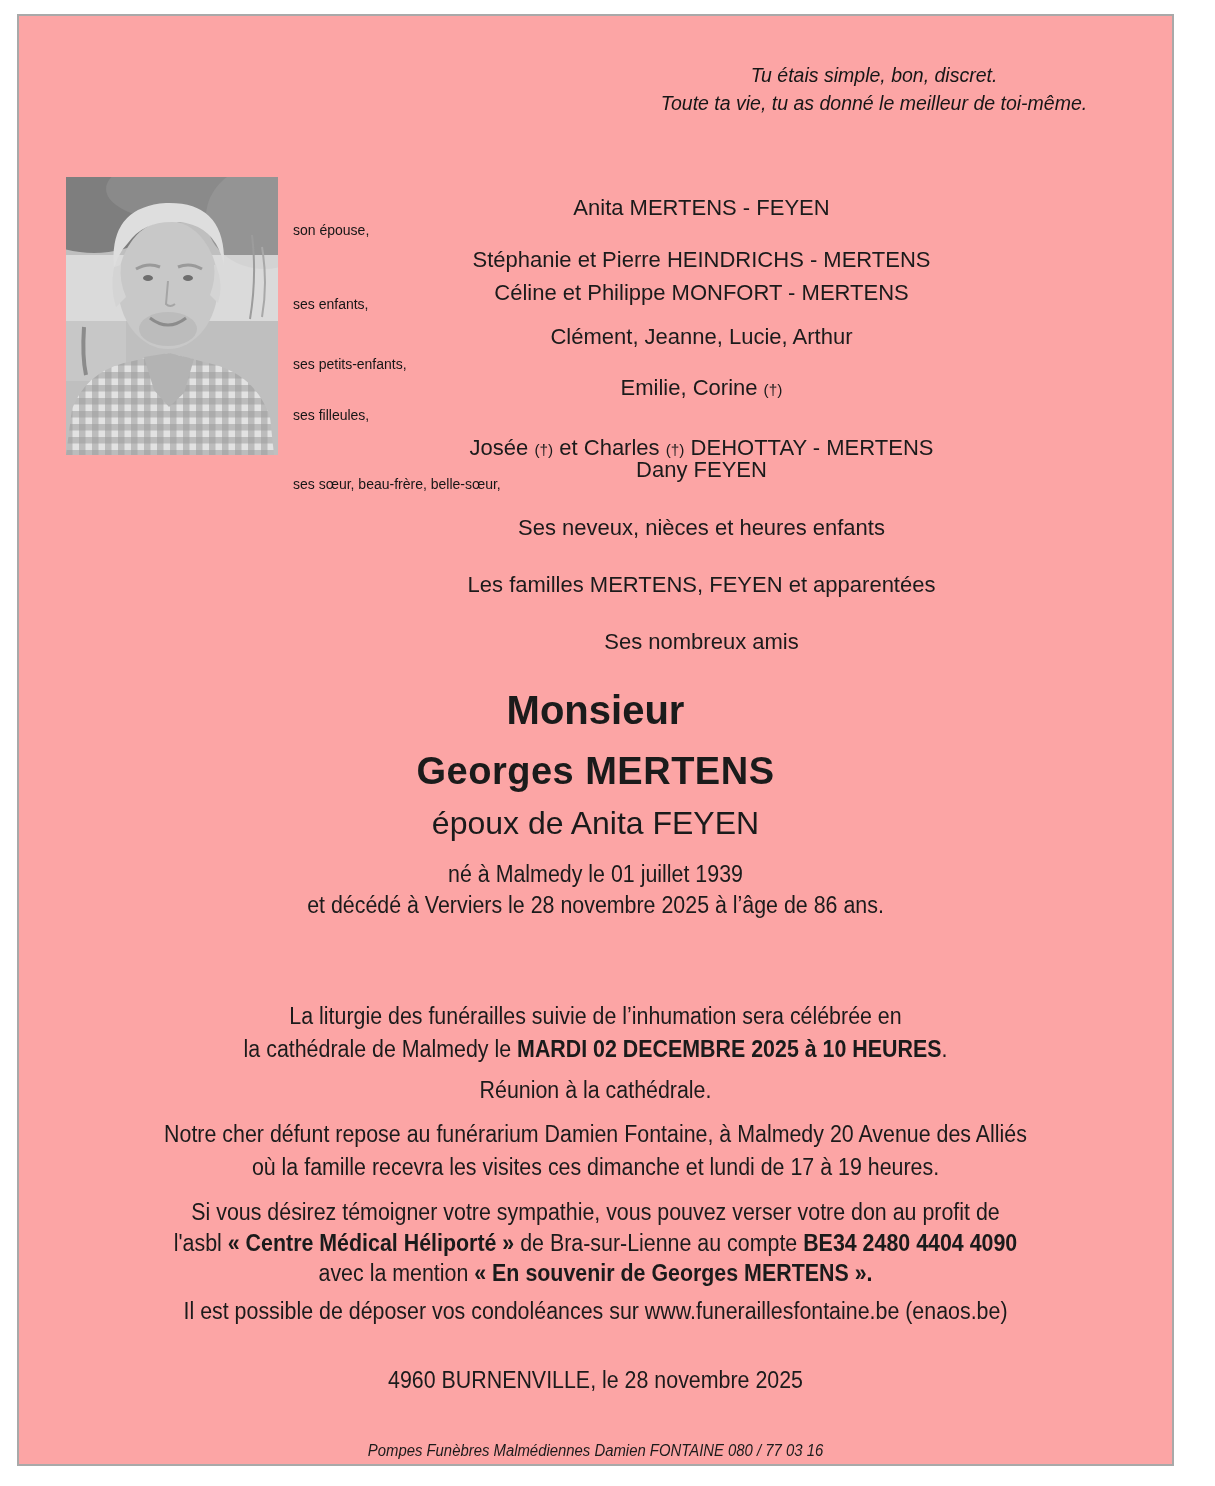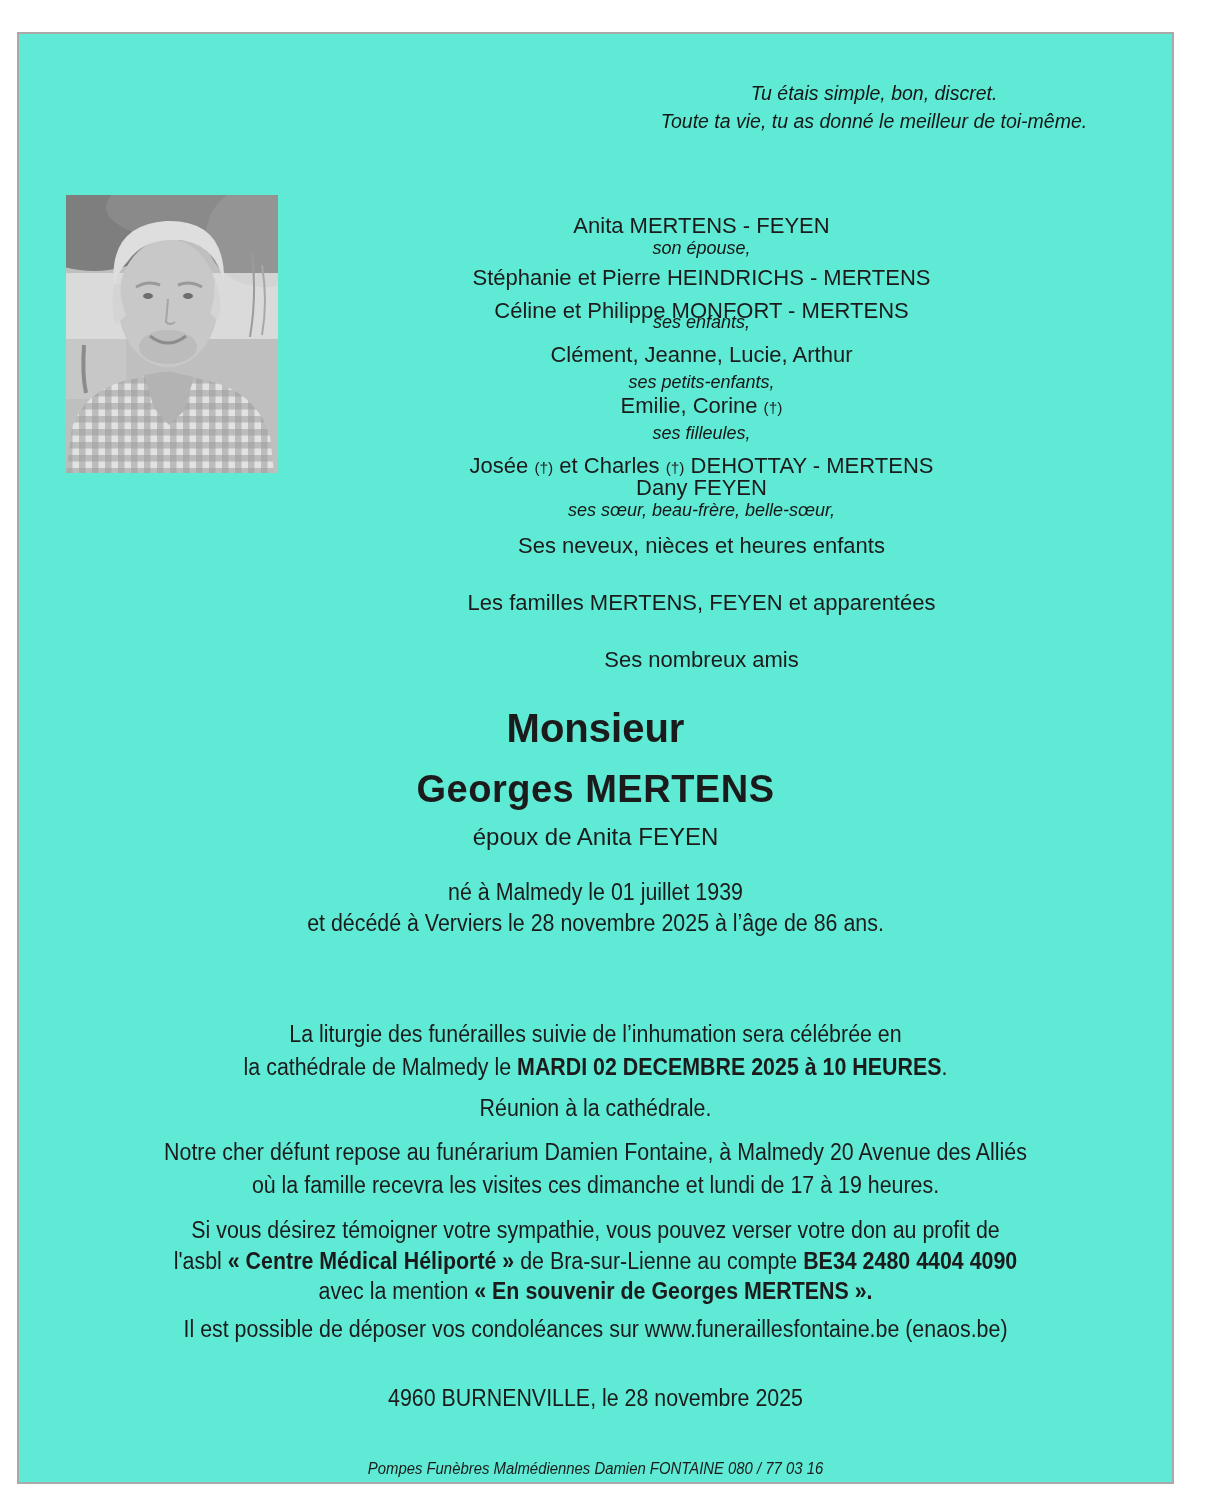--- a/index.html
+++ b/index.html
@@ -6,37 +6,36 @@
   body {
     width: 1215px; height: 1486px; position: relative;
     font-family: "Liberation Sans", sans-serif;
     color: #1b1b1b;
     -webkit-font-smoothing: antialiased;
   }
   .page {
     position: absolute; left: 17px; top: 14px;
     width: 1157px; height: 1452px;
     border: 2px solid #a9a9a9; box-sizing: border-box;
-    background: #5eead4;
-    margin-top: 18px;
+    background: #fca5a5;
   }
   .epigraph {
     position: absolute; top: 46px; right: 58px; width: 480px;
     text-align: center; font-style: italic;
     font-size: 19.5px; line-height: 27.5px; color: #161616;
   }
   .photo { position: absolute; left: 47px; top: 161px; width: 212px; height: 278px; }
   .family { position: absolute; left: 274px; top: 160px; right: 62px; height: 500px; }
   .family .row { position: absolute; left: 0; right: 0; white-space: nowrap; }
   .family .name { font-size: 22px; line-height: 30px; text-align: center; }
-  .family .rel  { font-size: 18px; line-height: 24px; text-align: center; font-style: italic; color: #161616; }
+  .family .rel  { font-size: 14px; line-height: 24px; text-align: left; color: #161616; }
   .cline { position: absolute; left: 0; right: 0; text-align: center; white-space: nowrap; }
   .civility { font-size: 40px; font-weight: bold; }
   .dname    { font-size: 38px; font-weight: bold; letter-spacing: 0.5px; }
-  .spouse   { font-size: 24px; }
+  .spouse   { font-size: 32px; }
   .info     { font-size: 23px; }
   .cond     { transform: scaleX(0.93); transform-origin: 50% 50%; }
   .b        { font-weight: bold; }
   .footerline { font-size: 16px; font-style: italic; }
   .dagger   { font-size: 0.7em; }
 </style>
 </head>
 <body>
 
 <div class="page">
@@ -83,21 +82,21 @@
     <div class="row rel" style="top:42px">son épouse,</div>
     <div class="row name" style="top:69px">Stéphanie et Pierre HEINDRICHS - MERTENS</div>
     <div class="row name" style="top:102px">Céline et Philippe MONFORT - MERTENS</div>
     <div class="row rel" style="top:116px">ses enfants,</div>
     <div class="row name" style="top:146px">Clément, Jeanne, Lucie, Arthur</div>
     <div class="row rel" style="top:176px">ses petits-enfants,</div>
     <div class="row name" style="top:197px">Emilie, Corine <span class="dagger">(†)</span></div>
     <div class="row rel" style="top:227px">ses filleules,</div>
     <div class="row name" style="top:257px">Josée <span class="dagger">(†)</span> et Charles <span class="dagger">(†)</span> DEHOTTAY - MERTENS</div>
     <div class="row name" style="top:279px">Dany FEYEN</div>
-    <div class="row rel" style="top:304px">ses sœur, beau-frère, belle-sœur,</div>
+    <div class="row rel" style="top:296px">ses sœur, beau-frère, belle-sœur,</div>
     <div class="row name" style="top:337px">Ses neveux, nièces et heures enfants</div>
     <div class="row name" style="top:394px">Les familles MERTENS, FEYEN et apparentées</div>
     <div class="row name" style="top:451px">Ses nombreux amis</div>
   </div>
 
   <div class="cline civility" style="top:672px">Monsieur</div>
   <div class="cline dname" style="top:734px">Georges MERTENS</div>
   <div class="cline spouse" style="top:789px">époux de Anita FEYEN</div>
   <div class="cline info cond" style="top:845px">né à Malmedy le 01 juillet 1939</div>
   <div class="cline info cond" style="top:876px">et décédé à Verviers le 28 novembre 2025  à l’âge de 86 ans.</div>

